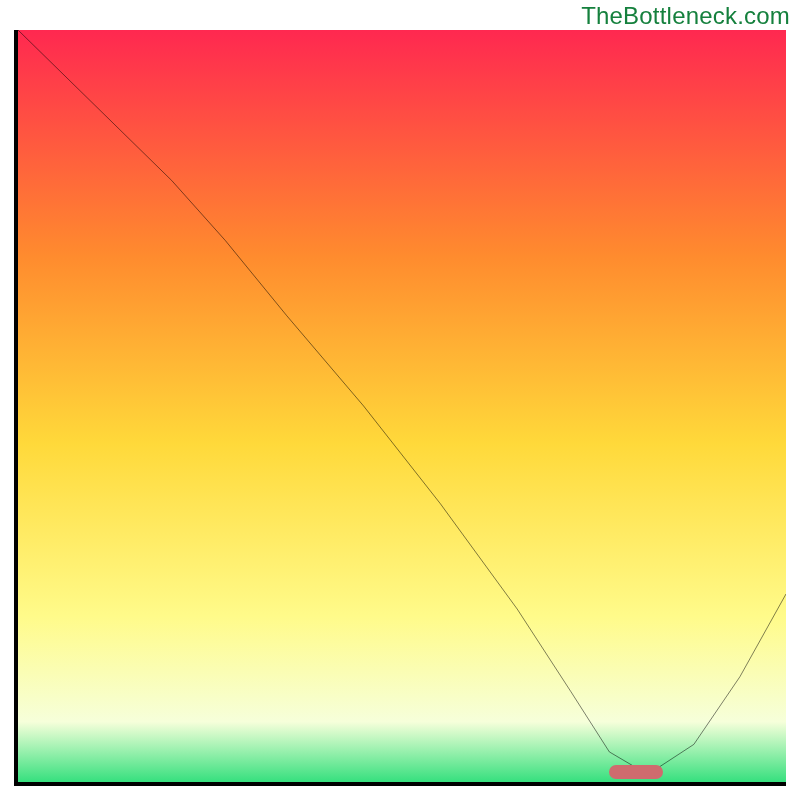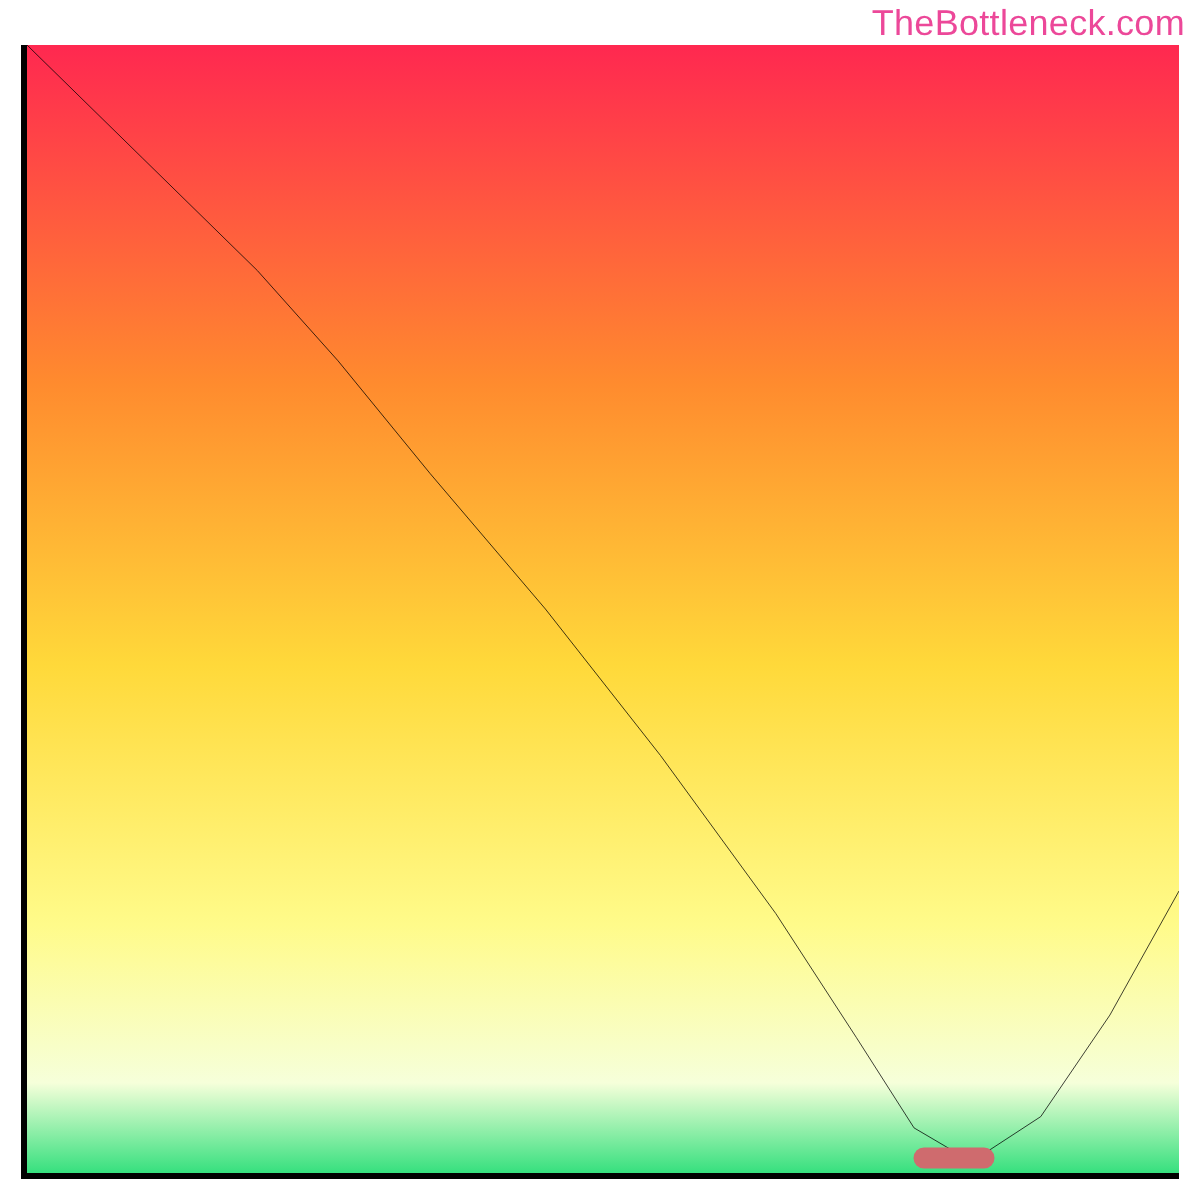--- a/index.html
+++ b/index.html
@@ -13,21 +13,21 @@
   }
   .stage {
     position: relative;
     width: 800px;
     height: 800px;
   }
   .watermark {
     position: absolute;
     top: 2px;
     right: 10px;
-    color: #ec4899;
+    color: #15803d;
     font-size: 24px;
     font-weight: 500;
     letter-spacing: 0.2px;
     z-index: 10;
   }
   .plot {
     position: absolute;
     left: 14px;
     top: 30px;
     width: 772px;

